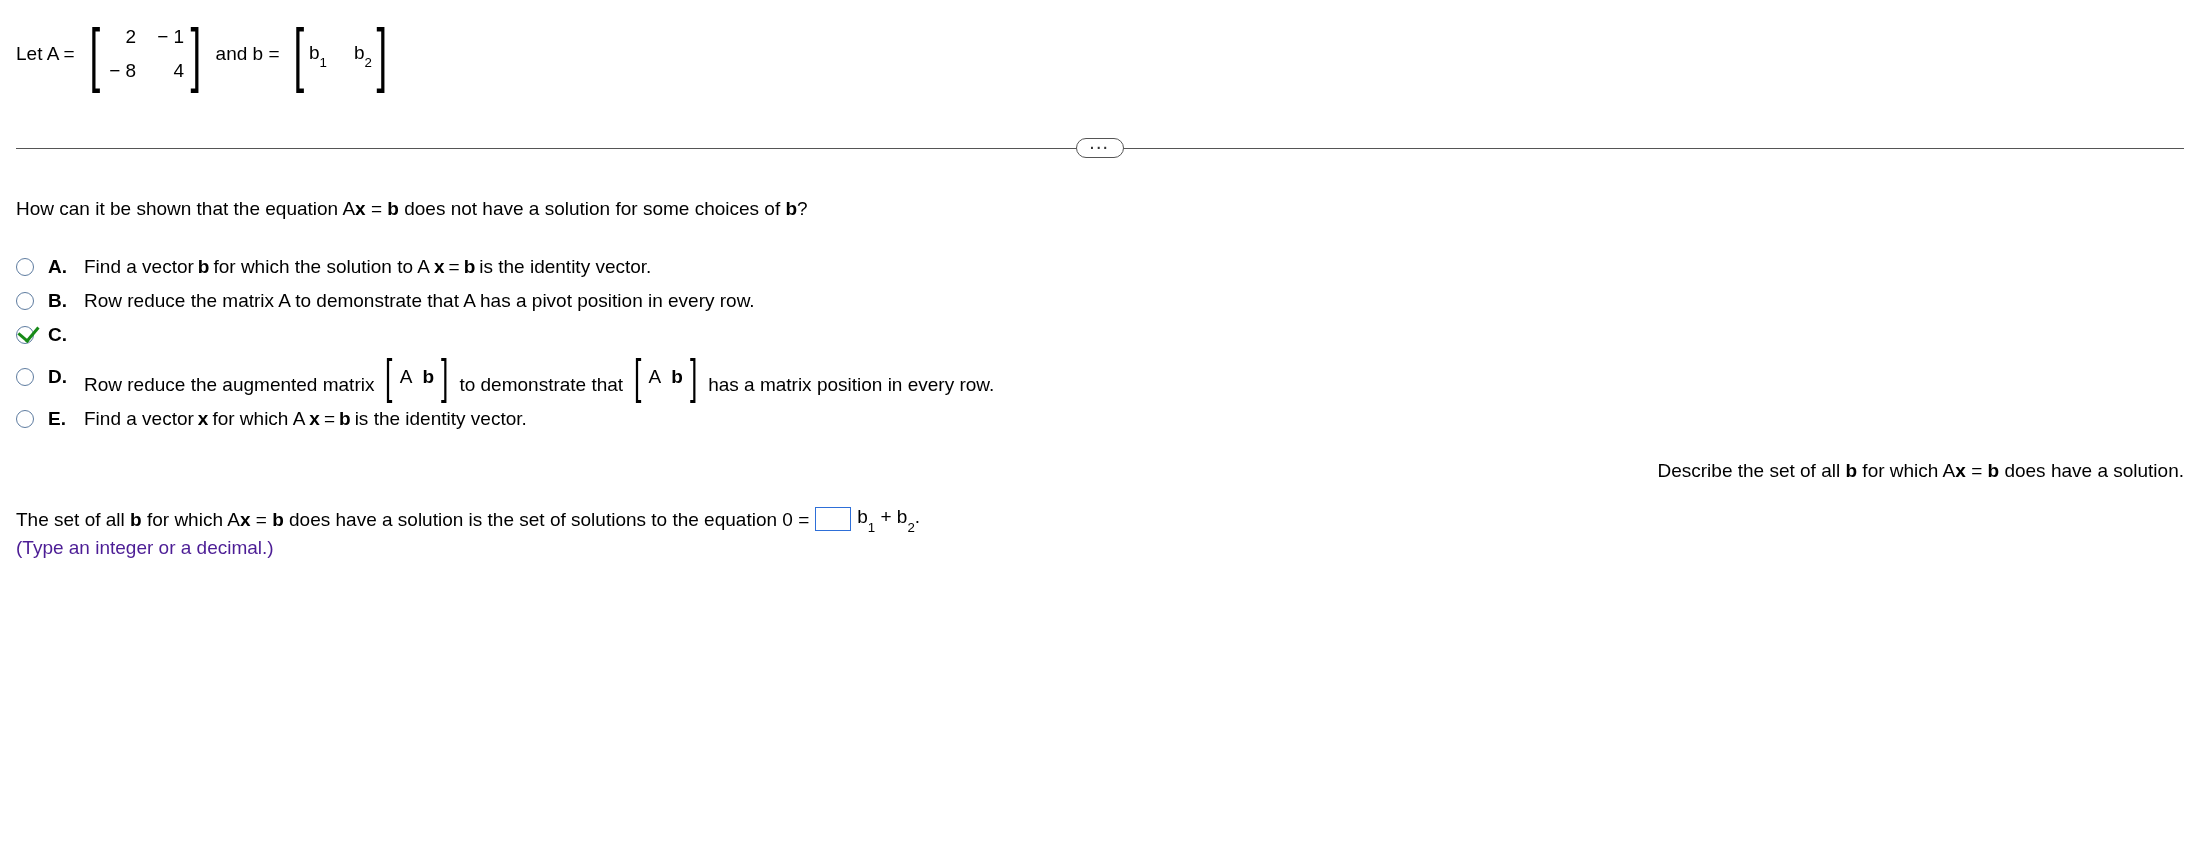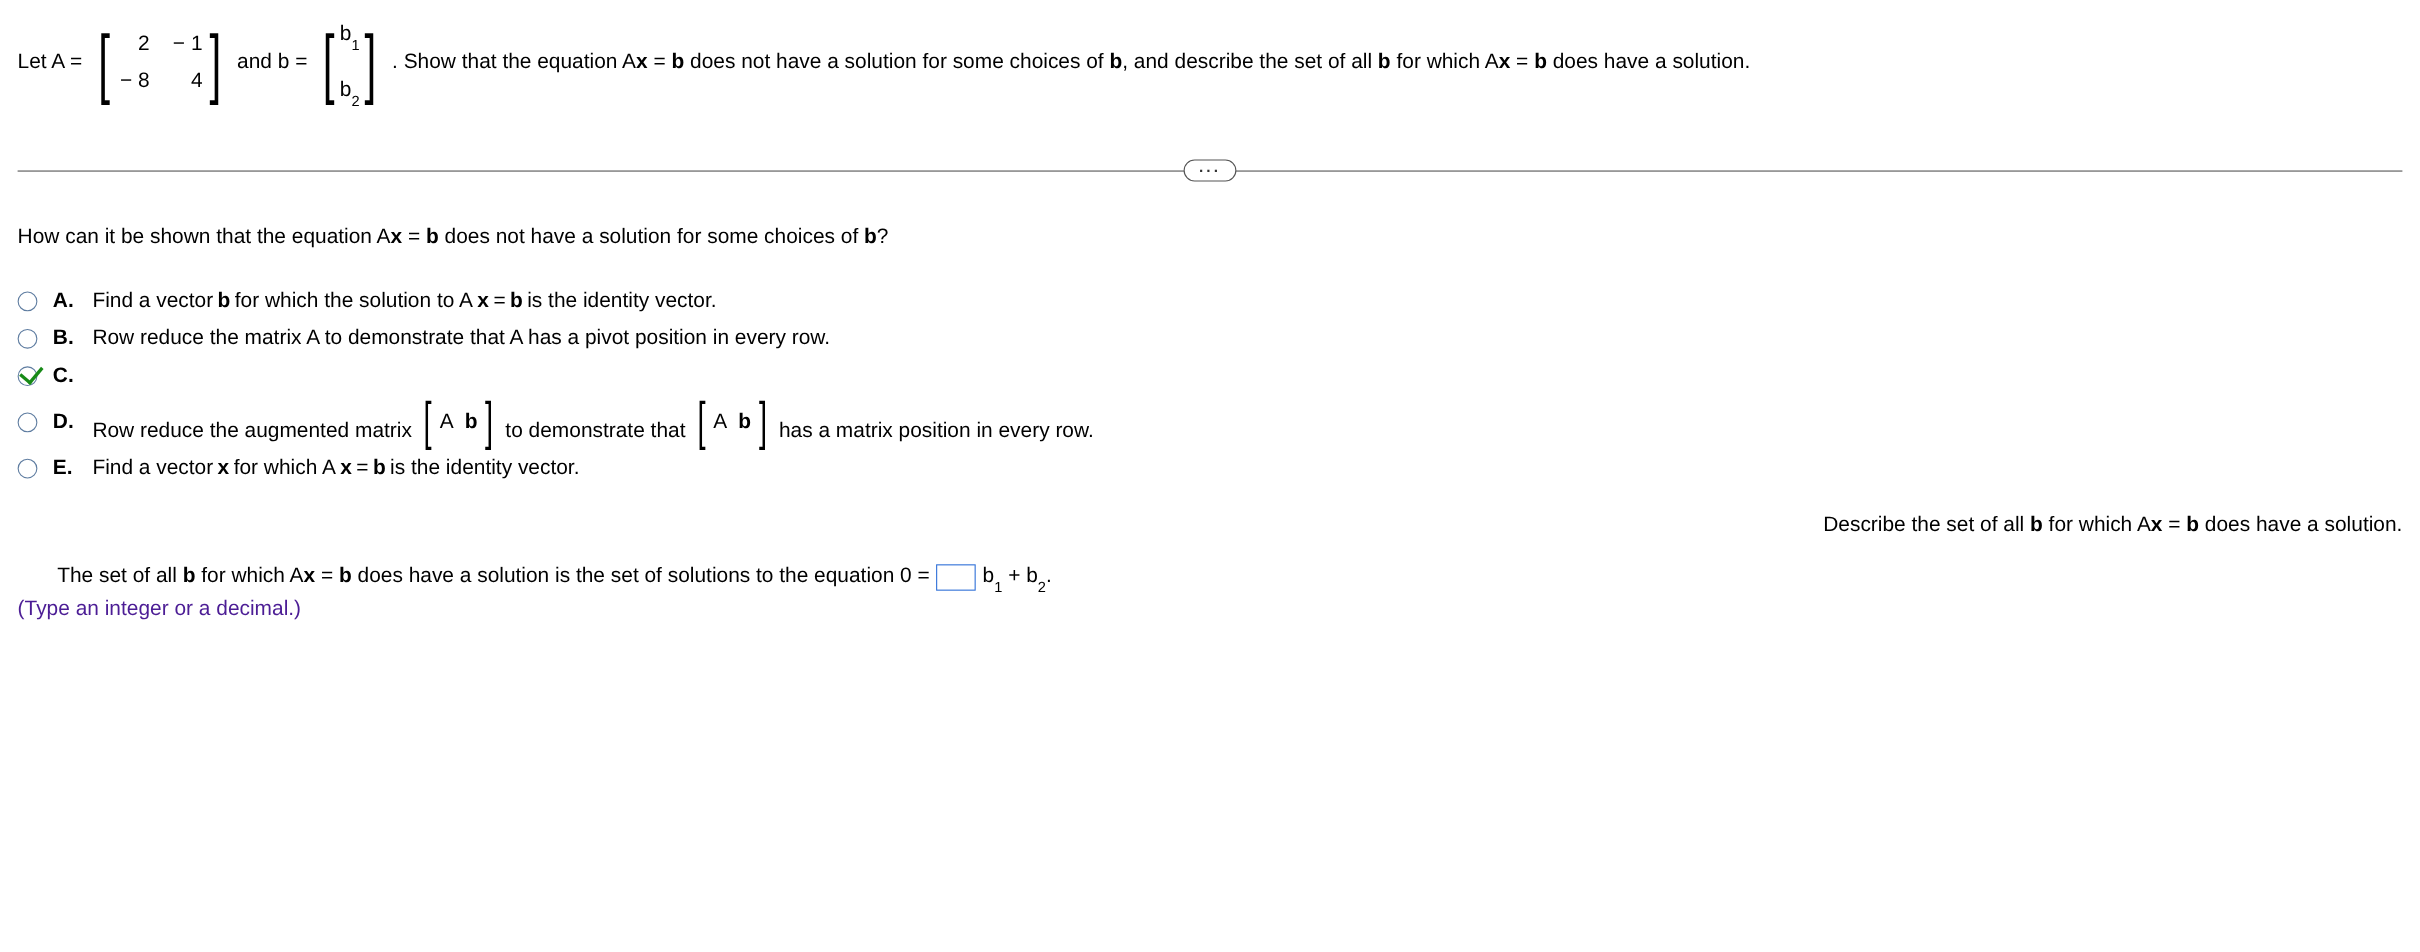--- a/index.html
+++ b/index.html
@@ -47,21 +47,20 @@
   .matrix-row {
     display: flex;
     gap: 18px;
   }
   .matrix-cell {
     min-width: 30px;
     text-align: right;
   }
   .matrix-col {
     display: flex;
-    flex-direction: column;
     gap: 27px;
     align-items: center;
   }
   .sub {
     font-size: 0.7em;
     vertical-align: sub;
     position: relative;
     top: 4px;
   }
   .divider-wrap {
@@ -151,25 +150,24 @@
     padding: 0 4px;
     display: flex;
     gap: 10px;
   }
   .describe-heading {
     margin-bottom: 24px;
     text-align: right;
   }
   .answer-line {
     display: flex;
-    align-items: flex-start;
+    align-items: flex-end;
     flex-wrap: wrap;
     gap: 4px;
     margin-bottom: 6px;
-    margin-left: 36px;
   }
   .answer-box {
     display: inline-block;
     width: 36px;
     height: 24px;
     border: 1.5px solid #2e6fd8;
     margin: 0 2px;
     box-sizing: border-box;
   }
   .hint {
@@ -198,21 +196,20 @@
   </span>
   <span> and b =</span>
   <span class="matrix">
     <span class="bracket">[</span>
     <span class="matrix-col">
       <span>b<span class="sub">1</span></span>
       <span>b<span class="sub">2</span></span>
     </span>
     <span class="bracket">]</span>
   </span>
-  <span>. Show that the equation A<b>x</b> = <b>b</b> does not have a solution for some choices of <b>b</b>, and describe the set of all <b>b</b> for which A<b>x</b> = <b>b</b> does have a solution.</span>
 </div>
 
 <div class="divider-wrap">
   <hr class="divider-line">
   <div class="ellipsis-pill">
     <span>···</span>
   </div>
 </div>
 
 <div class="question">

